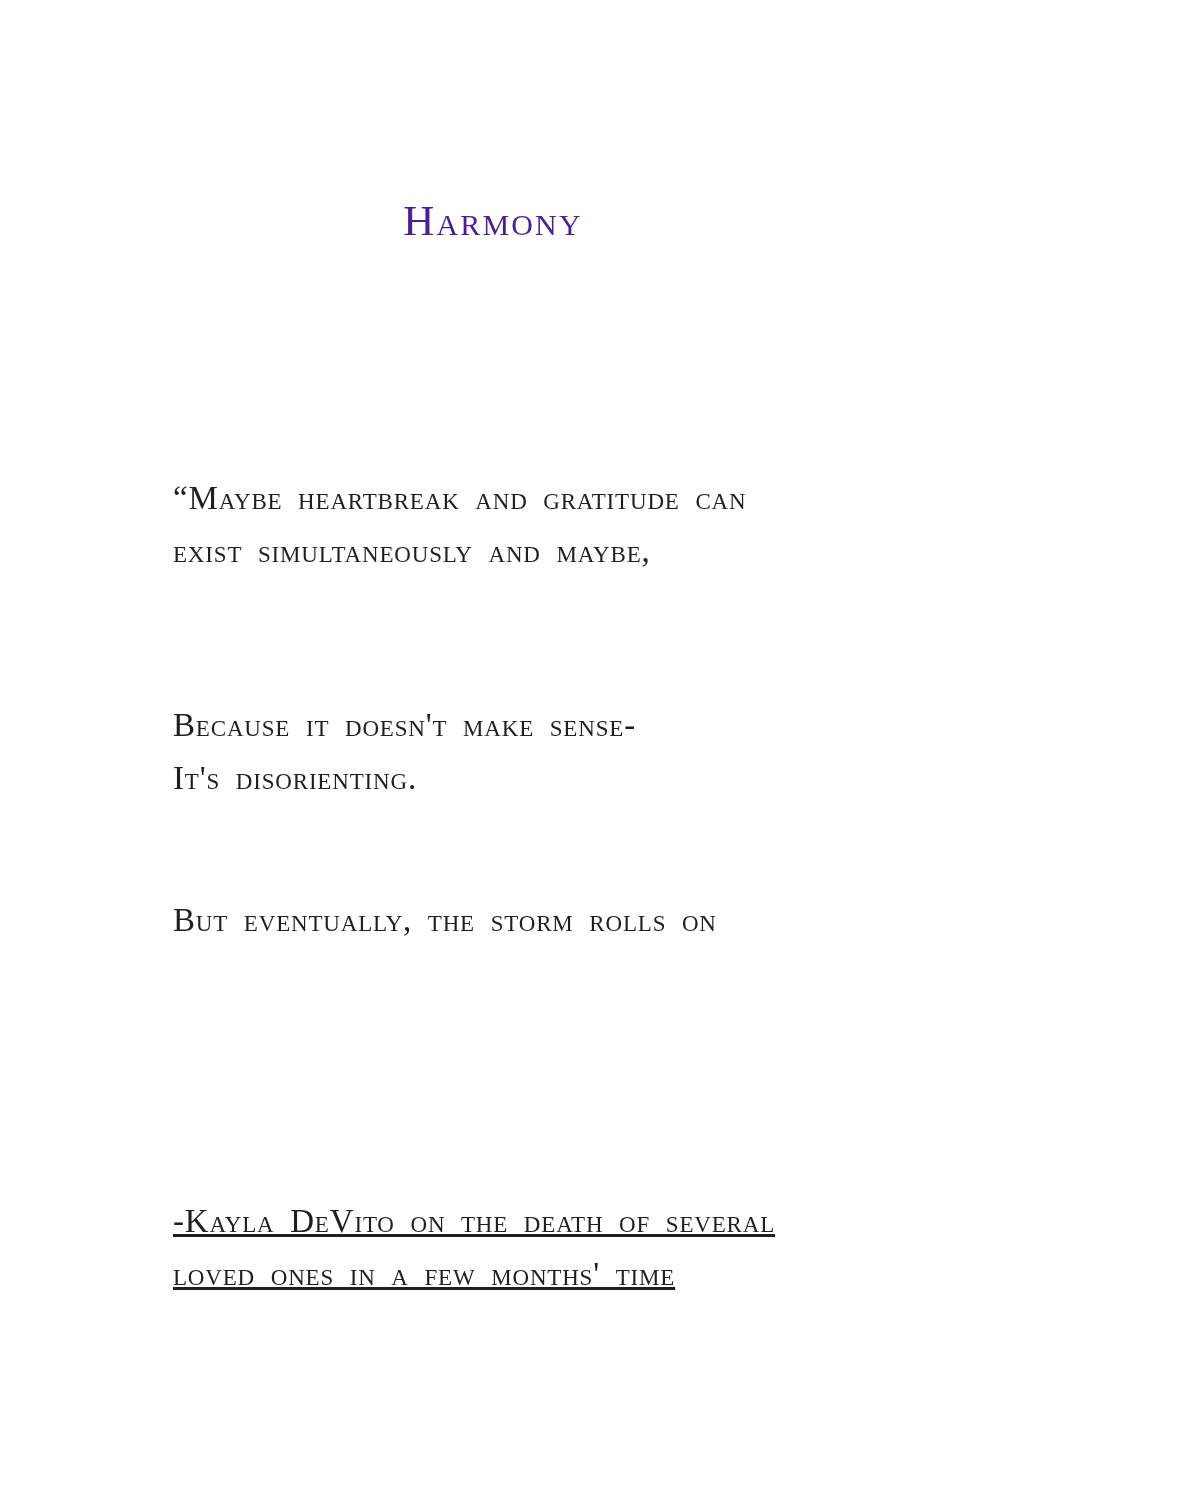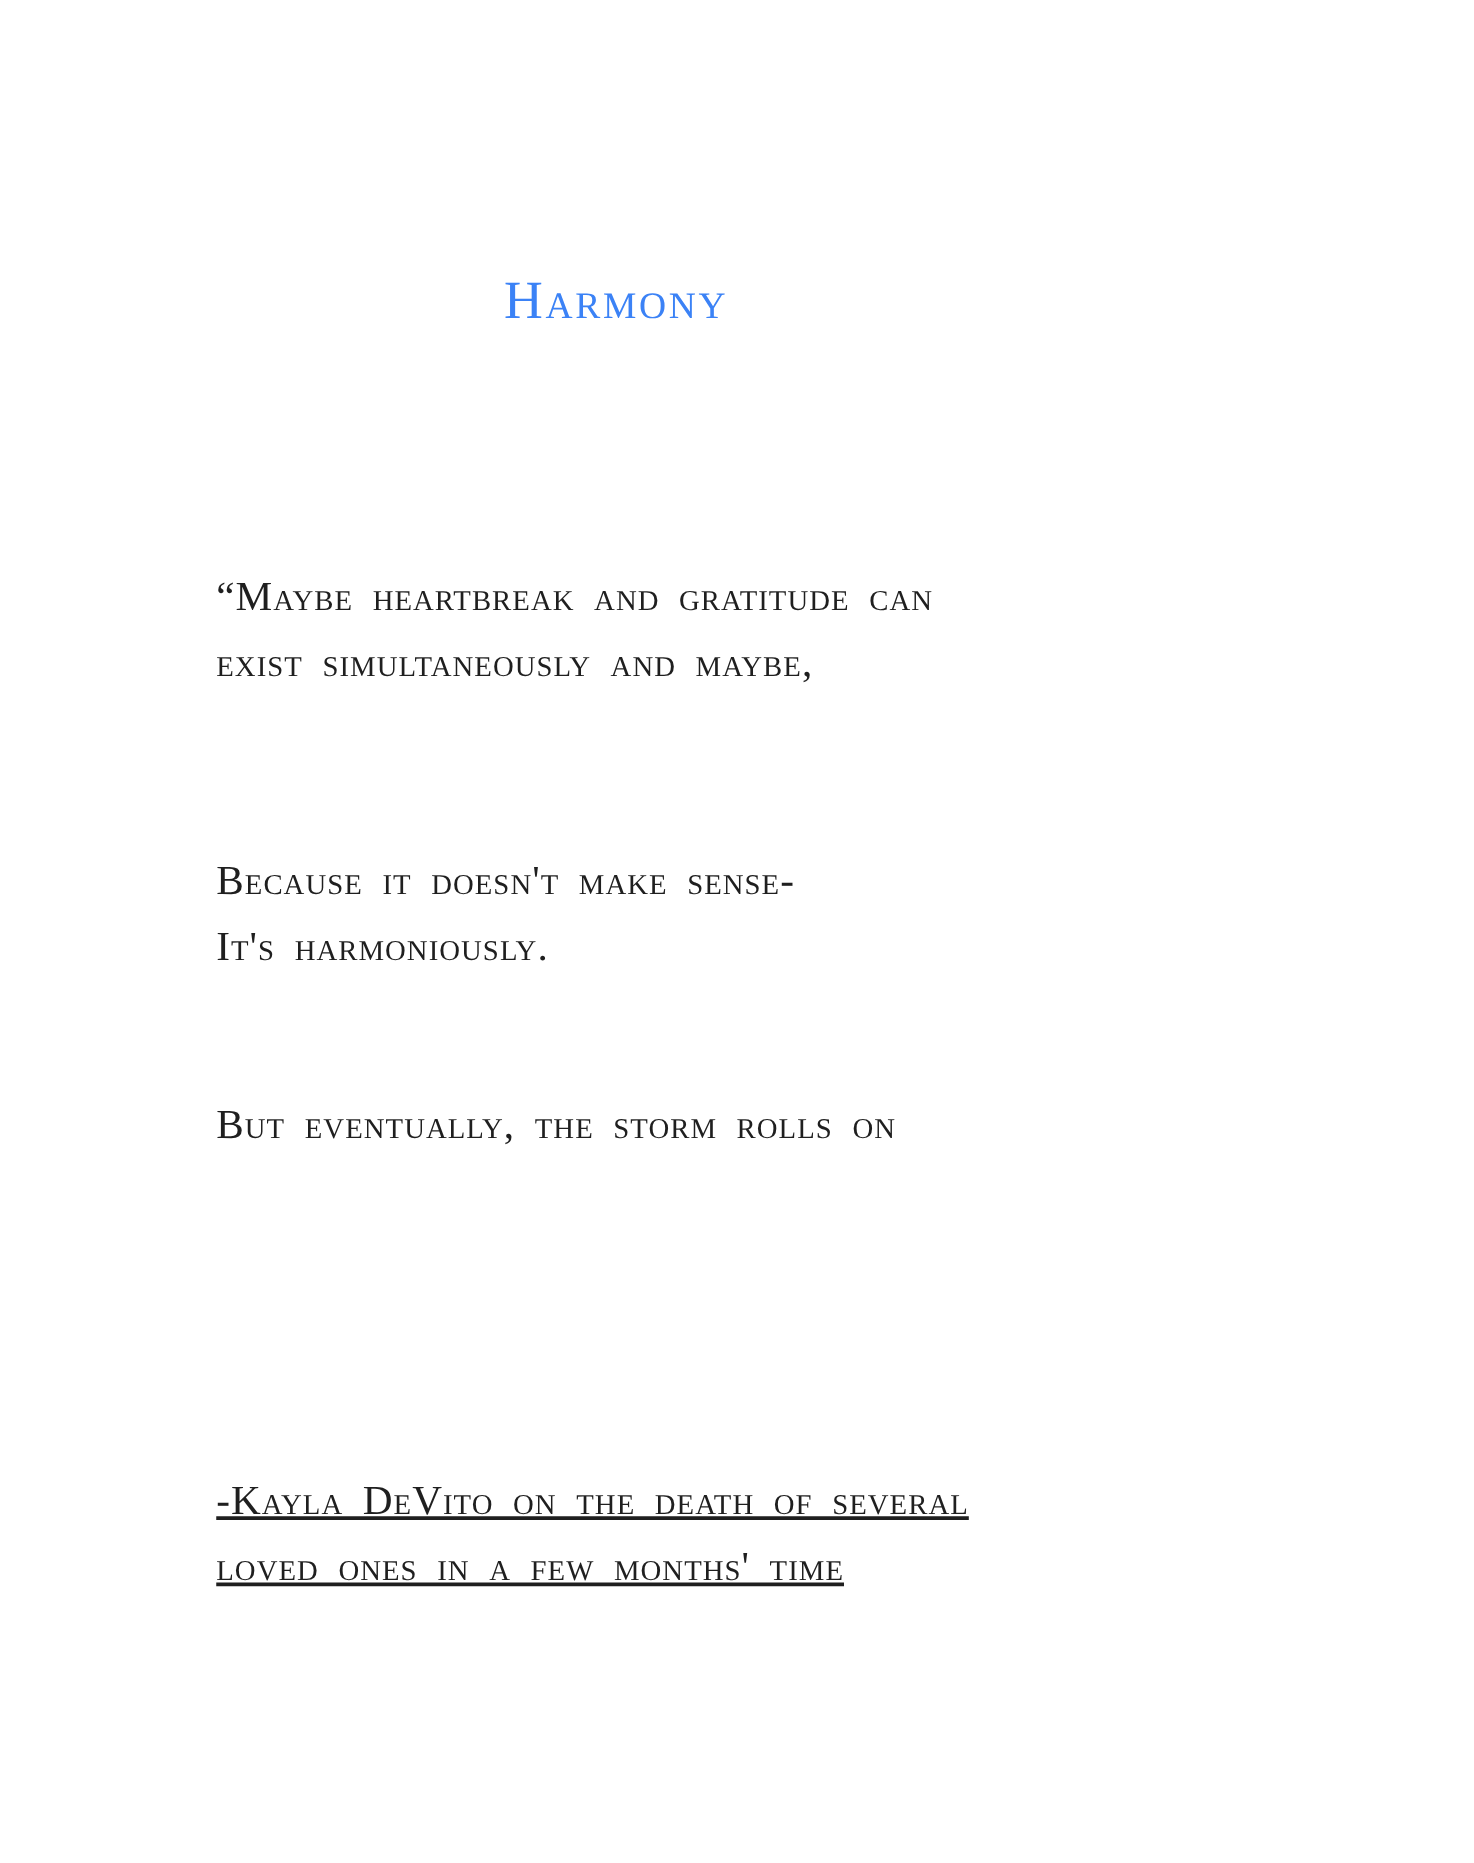--- a/index.html
+++ b/index.html
@@ -14,41 +14,42 @@
     color: #1f1f1f;
     position: relative;
     overflow: hidden;
   }
   .page {
     position: absolute;
     inset: 0;
   }
   .title {
     position: absolute;
-    top: 216px;
+    top: 196px;
     left: 0;
     width: 986px;
     margin: 0;
     text-align: center;
     font-size: 43px;
     font-weight: 400;
     font-variant: small-caps;
     letter-spacing: 0.05em;
-    color: #3b82f6;
+    color: #4c1d95;
   }
   .stanza, .attribution {
     position: absolute;
     left: 173px;
     width: 900px;
     font-size: 33px;
     line-height: 53px;
     font-variant: small-caps;
     letter-spacing: 0.025em;
     word-spacing: 0.20em;
     color: #1f1f1f;
+    margin-top: 20px;
   }
   .stanza-1 { top: 452px; }
   .stanza-2 { top: 679px; }
   .stanza-3 { top: 874px; }
   .attribution { top: 1175px; text-decoration: underline; }
   .line {
     white-space: nowrap;
   }
 </style>
 </head>
@@ -58,21 +59,21 @@
 
   <h1 class="title">Harmony</h1>
 
   <div class="stanza stanza-1">
     <div class="line">“Maybe heartbreak and gratitude can</div>
     <div class="line">exist simultaneously and maybe,</div>
   </div>
 
   <div class="stanza stanza-2">
     <div class="line">Because it doesn't make sense-</div>
-    <div class="line">It's harmoniously.</div>
+    <div class="line">It's disorienting.</div>
   </div>
 
   <div class="stanza stanza-3">
     <div class="line">But eventually, the storm rolls on</div>
   </div>
 
   <div class="attribution">
     <div class="line">-Kayla DeVito on the death of several</div>
     <div class="line">loved ones in a few months' time</div>
   </div>

